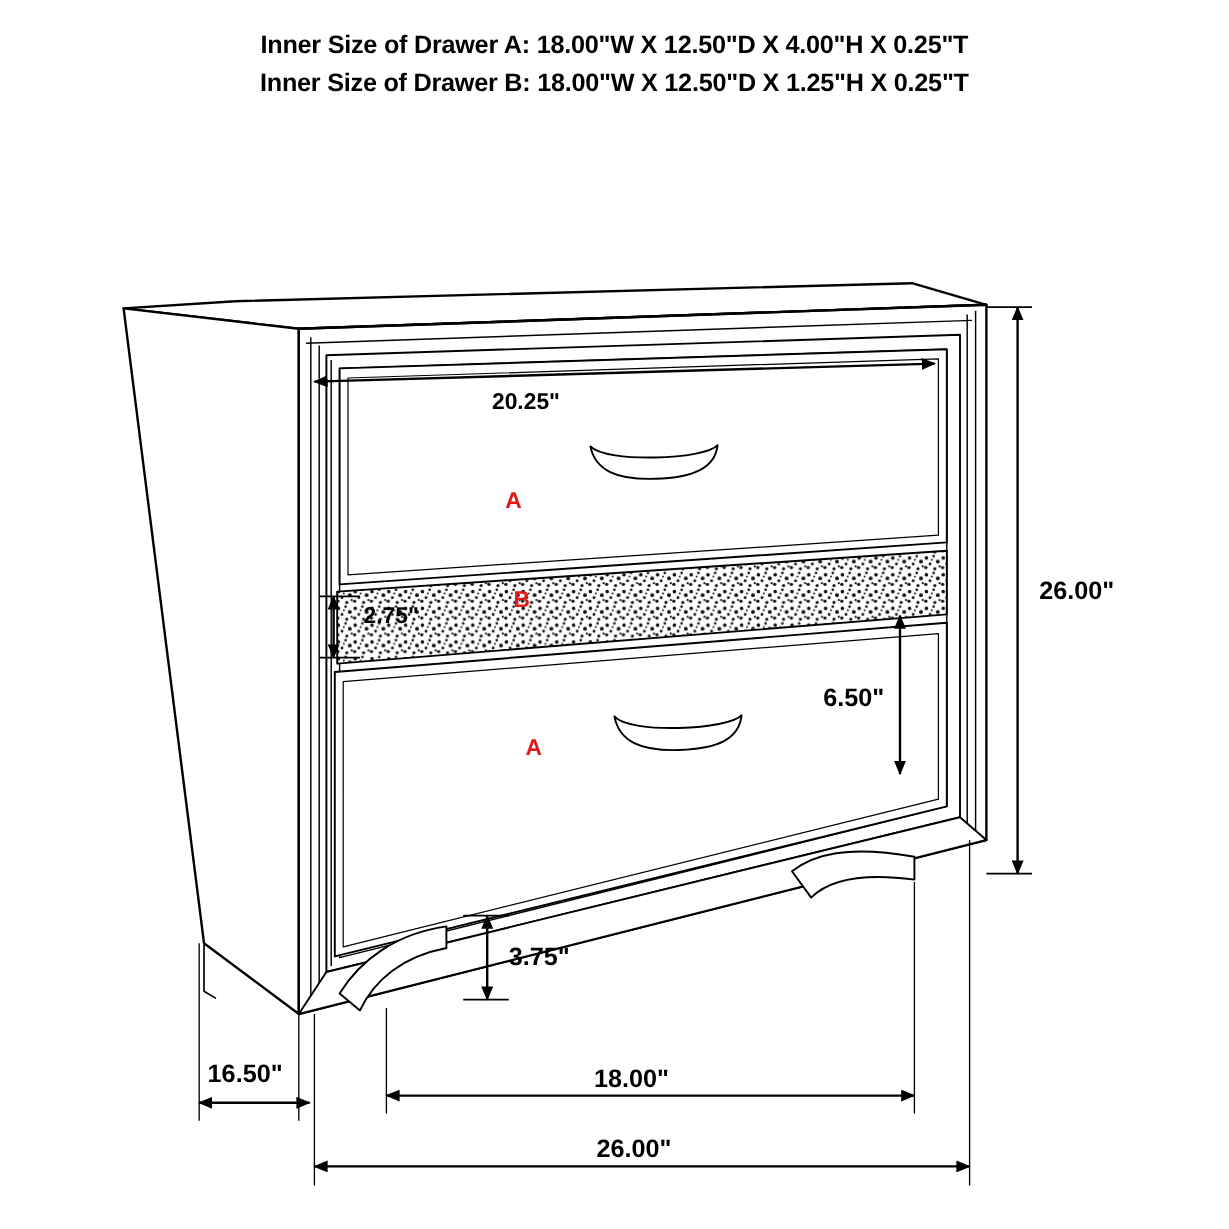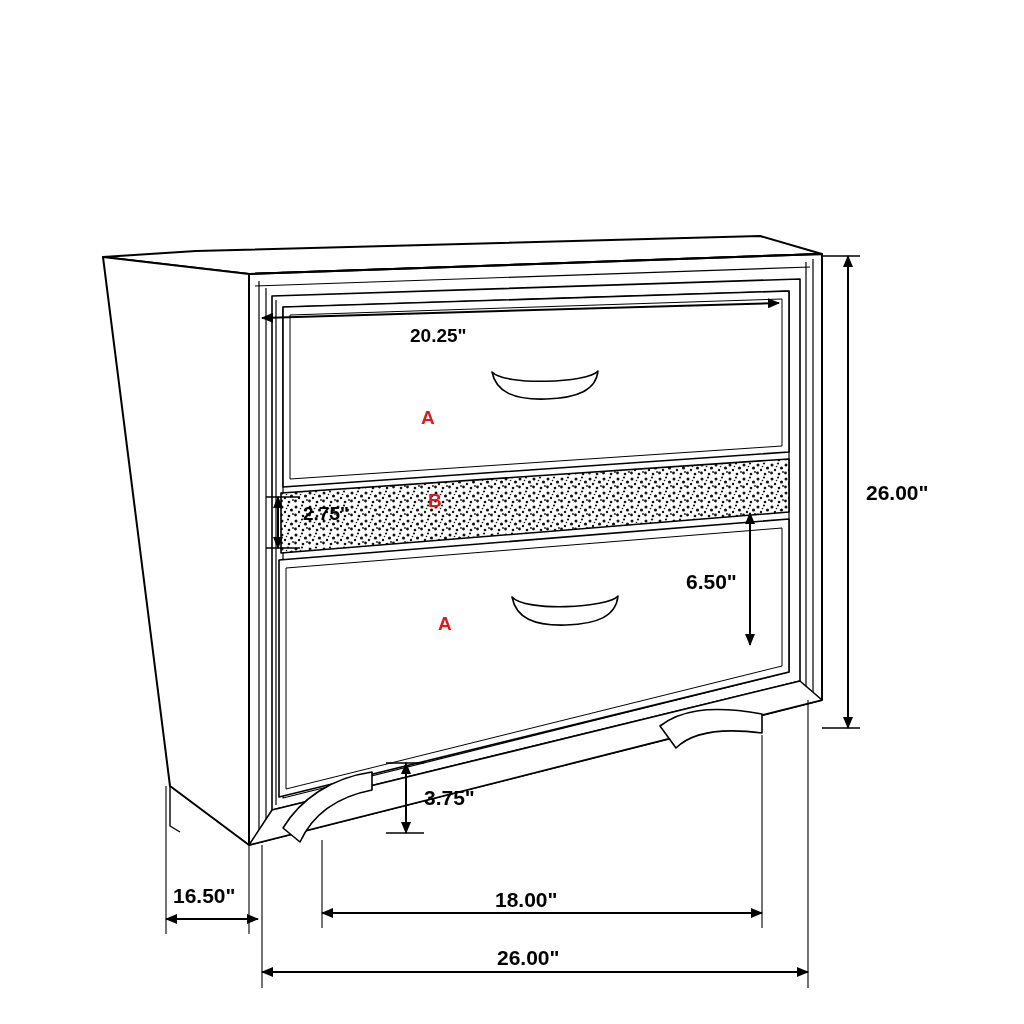--- a/index.html
+++ b/index.html
@@ -50,20 +50,22 @@
     color: #e01b17;
     font-size: 19px;
     font-weight: bold;
   }
 </style>
 </head>
 <body>
 
 <div id="page">
 
+  <div class="hdr" id="hdr1">Inner Size of Drawer A: 18.00"W X 12.50"D X 4.00"H X 0.25"T</div>
+  <div class="hdr" id="hdr2">Inner Size of Drawer B: 18.00"W X 12.50"D X 1.25"H X 0.25"T</div>
 
   <svg id="drawing" viewBox="0 0 1024 1024">
     <defs>
       <marker id="arrH" markerWidth="12" markerHeight="10" refX="11" refY="5" orient="auto" markerUnits="userSpaceOnUse">
         <path d="M0,0 L12,5 L0,10 z" fill="#000"></path>
       </marker>
       <marker id="arrHs" markerWidth="12" markerHeight="10" refX="1" refY="5" orient="auto" markerUnits="userSpaceOnUse">
         <path d="M12,0 L0,5 L12,10 z" fill="#000"></path>
       </marker>
       <pattern id="speckle" width="14" height="14" patternUnits="userSpaceOnUse">

